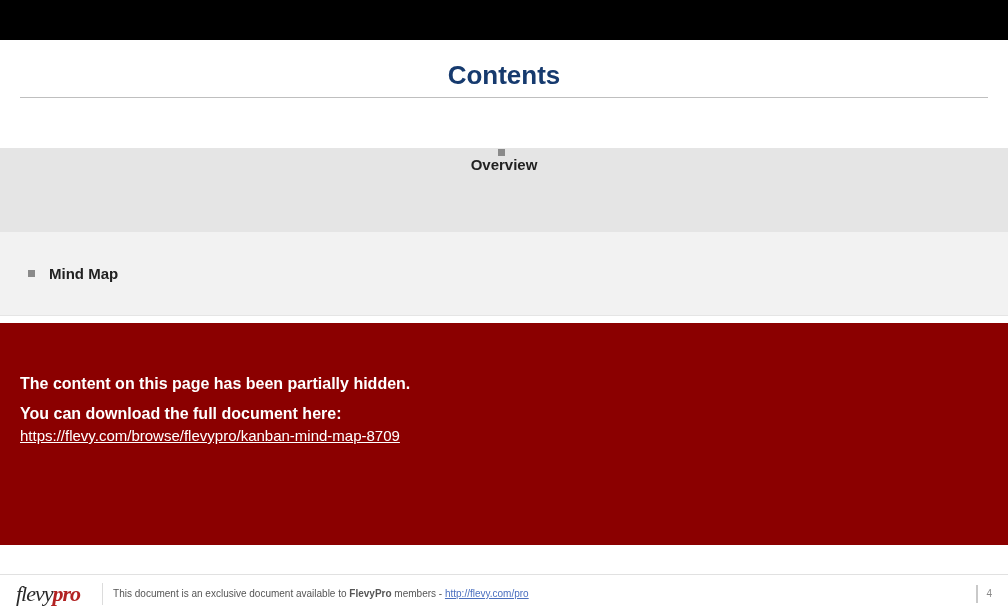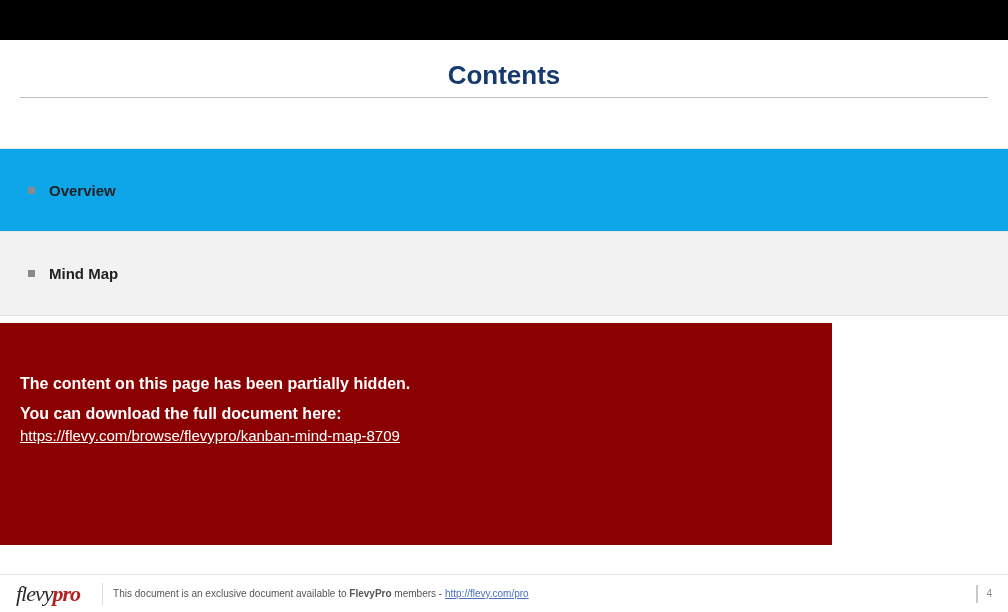--- a/index.html
+++ b/index.html
@@ -3,25 +3,25 @@
 <meta charset="utf-8">
 <style>
   * { margin: 0; padding: 0; box-sizing: border-box; }
   html, body { width: 1008px; height: 612px; font-family: Arial, Helvetica, sans-serif; background: #fff; overflow: hidden; }
   .topbar { height: 40px; background: #000; width: 100%; }
   .title-area { padding: 20px 20px 10px 20px; text-align: center; }
   .title { font-size: 26px; font-weight: bold; color: #163a6e; }
   .title-underline { border-bottom: 1px solid #bfbfbf; margin-top: 6px; }
   .sections { margin-top: 40px; }
   .section { display: flex; align-items: center; padding: 0 20px; height: 84px; }
-  .section.overview { background: #0ea5e9; border-top: 1px solid #e5e5e5; border-bottom: 1px solid #e5e5e5; }
+  .section.overview { background: #e5e5e5; border-top: 1px solid #e5e5e5; border-bottom: 1px solid #e5e5e5; flex-direction: column; }
   .section.mindmap { background: #f2f2f2; border-bottom: 1px solid #e5e5e5; }
   .bullet { width: 7px; height: 7px; background: #8a8a8a; margin-right: 14px; margin-left: 8px; }
   .section-label { font-size: 15px; font-weight: bold; color: #222; }
-  .overlay { position: absolute; left: 0; top: 323px; width: 832px; height: 222px; background: #8b0000; color: #fff; padding: 52px 20px 20px 20px; }
+  .overlay { position: absolute; left: 0; top: 323px; width: 1008px; height: 222px; background: #8b0000; color: #fff; padding: 52px 20px 20px 20px; }
   .overlay .line1 { font-size: 16px; font-weight: bold; margin-bottom: 12px; }
   .overlay .line2 { font-size: 16px; font-weight: bold; margin-bottom: 4px; }
   .overlay .link { font-size: 15px; color: #fff; text-decoration: underline; }
   .footer { position: absolute; left: 0; bottom: 0; width: 1008px; height: 38px; border-top: 1px solid #e1e1e1; display: flex; align-items: center; padding: 0 16px; font-size: 10px; color: #444; background: #fff; }
   .brand { display: flex; align-items: baseline; margin-right: 12px; }
   .brand .flevy { font-family: Georgia, 'Times New Roman', serif; font-style: italic; font-weight: normal; font-size: 22px; color: #2a2a2a; letter-spacing: -1px; }
   .brand .pro { font-family: Georgia, 'Times New Roman', serif; font-style: italic; font-weight: bold; font-size: 22px; color: #b22222; letter-spacing: -1px; }
   .footer-sep { width: 1px; height: 22px; background: #dcdcdc; margin: 0 10px; }
   .footer-text { font-size: 10px; color: #555; text-align: center; }
   .footer-text .bold { font-weight: bold; }

